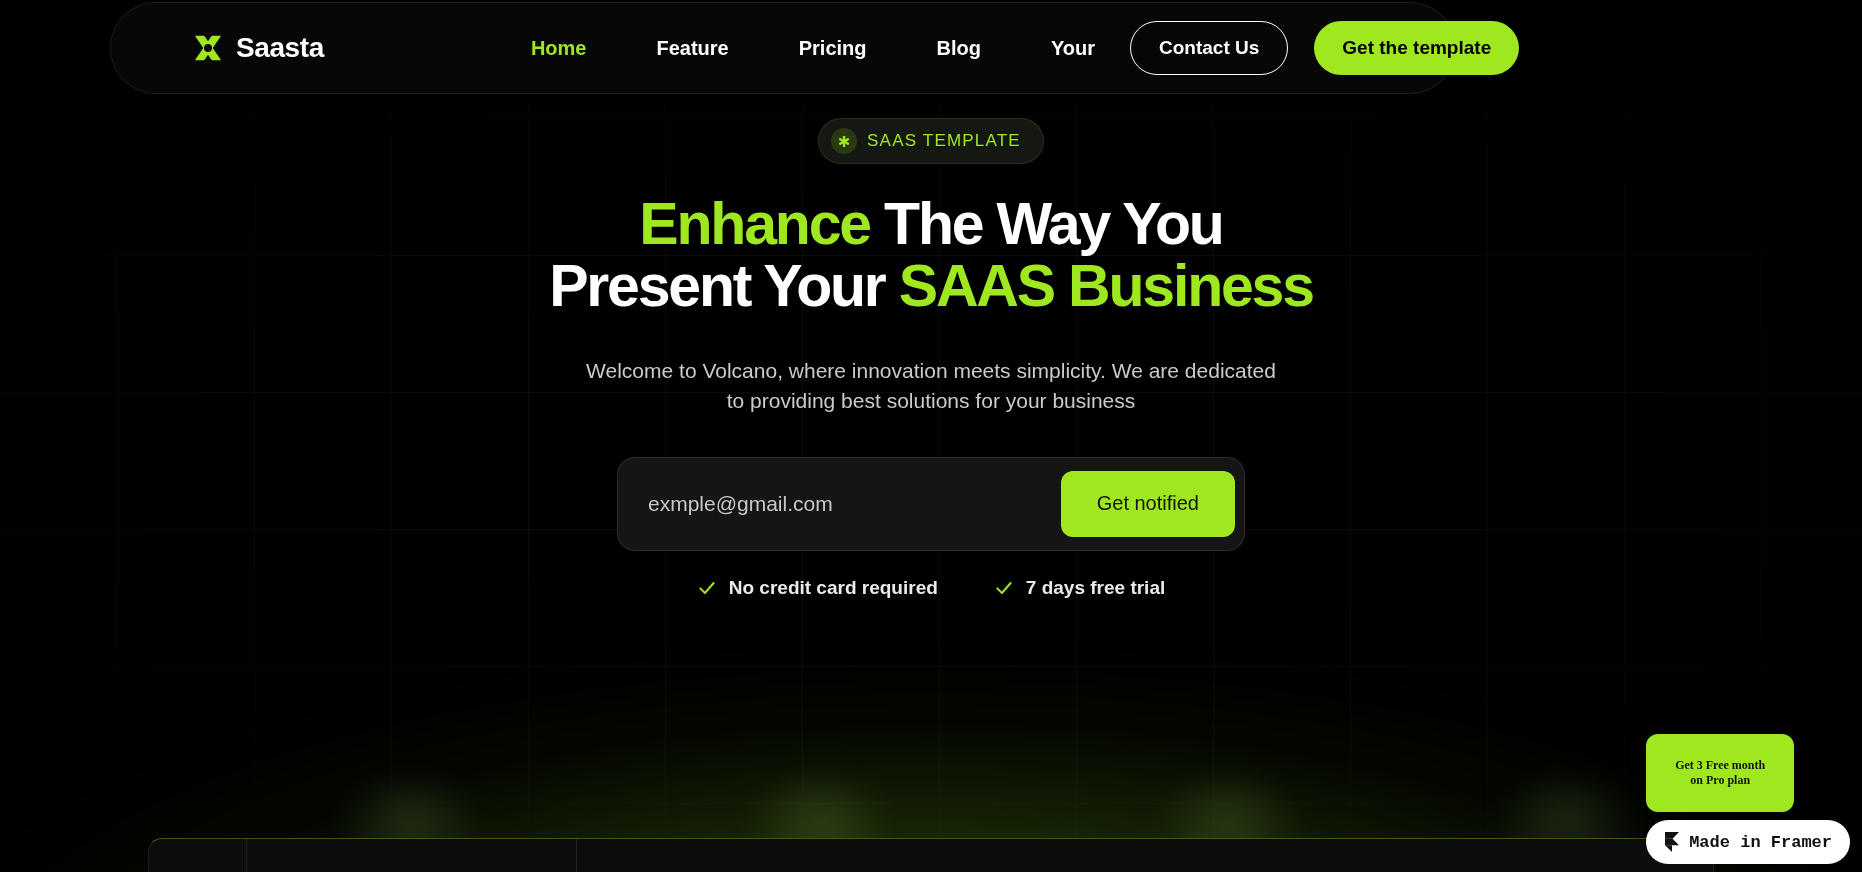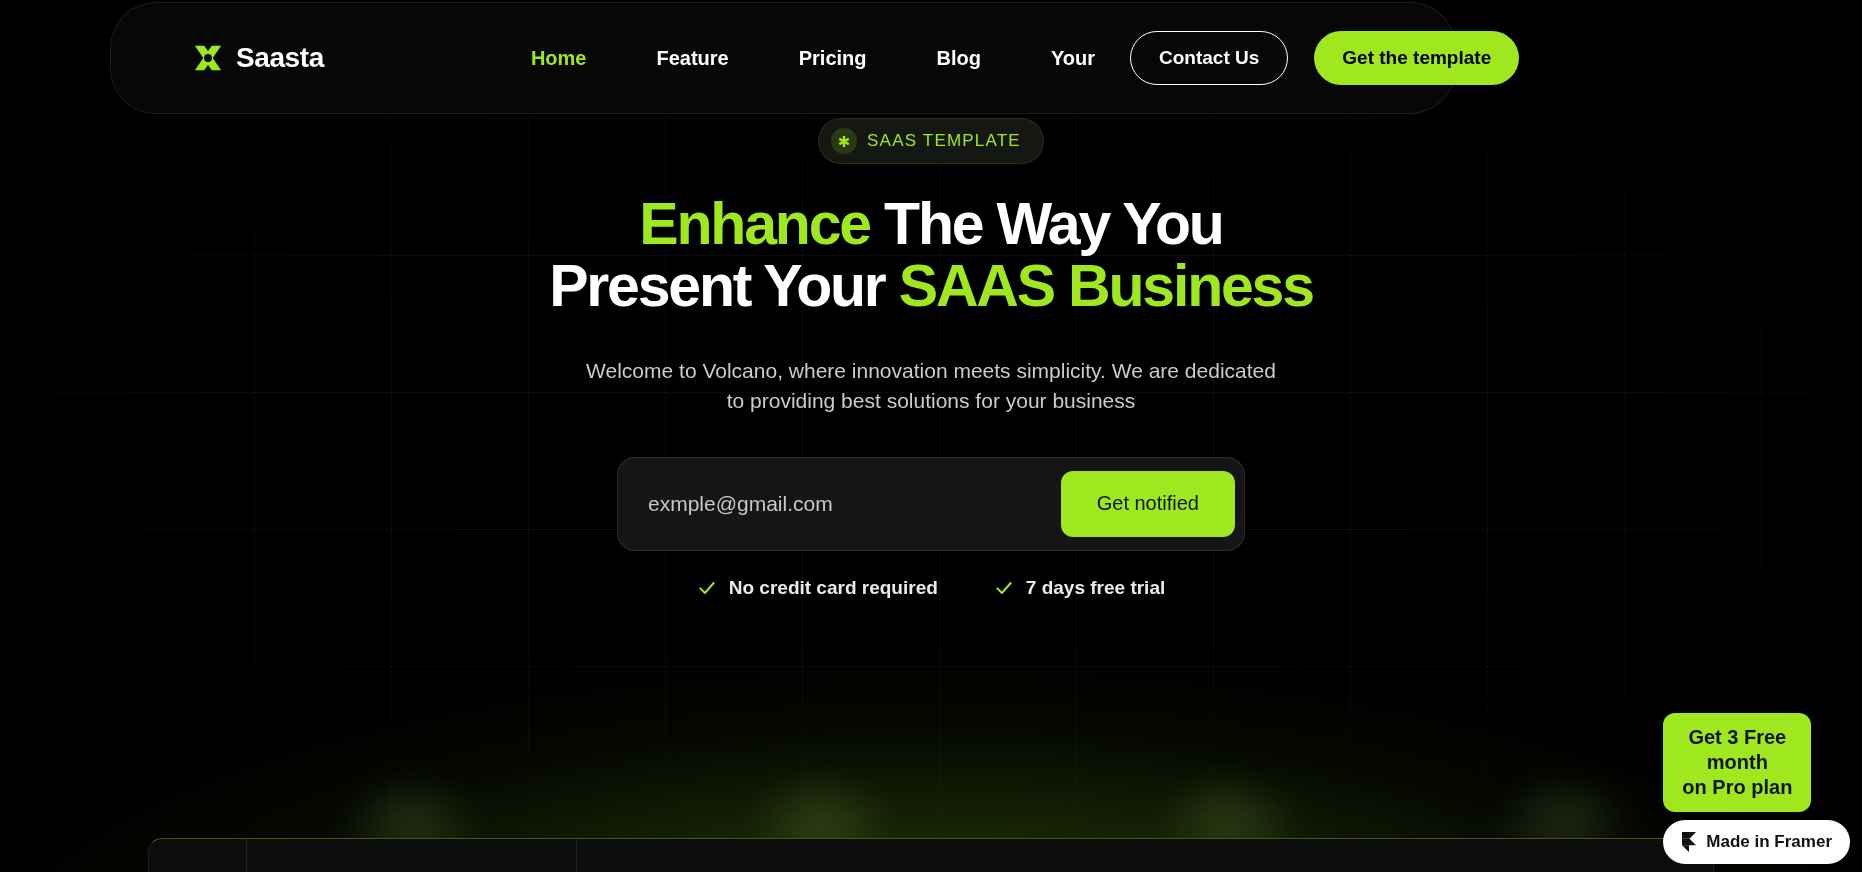--- a/index.html
+++ b/index.html
@@ -33,21 +33,21 @@
     filter:blur(4px);
   }
   .glow-blobs{
     position:absolute; left:0; right:0; bottom:22px; height:180px; opacity:.5;
   }
   .blob{ position:absolute; bottom:-40px; width:150px; height:110px; border-radius:50%;
          background:radial-gradient(ellipse at 50% 40%, rgba(190,240,120,.30), rgba(0,0,0,0) 70%); filter:blur(14px);}
 
   
   .nav-wrap{
-    position:absolute; left:110px; top:2px; width:1346px; height:112px;
+    position:absolute; left:110px; top:2px; width:1346px; height:92px;
     border:1px solid rgba(255,255,255,.085);
     border-radius:46px;
     background:#070707;
     z-index:5;
     display:flex; align-items:center;
   }
   .brand{ display:flex; align-items:center; gap:13px; margin-left:82px; }
   .brand-mark{ width:30px; height:30px; display:block; }
   .brand-name{ color:#fff; font-size:28px; font-weight:700; letter-spacing:-.4px; }
 
@@ -139,27 +139,27 @@
   .bc-col{ border-right:1px solid rgba(255,255,255,.09); height:100%; position:relative; }
   .bc-col.c1{ width:98px; }
   .bc-col.c2{ width:330px; }
   .bc-col.c3{ flex:1; border-right:none; }
 
   
   .floaters{ position:absolute; right:12px; bottom:8px; z-index:20;
              display:flex; flex-direction:column; align-items:stretch; gap:8px; }
   .promo{
     background:#9fe820; border-radius:12px; color:#101510;
-    font-size:20px; font-weight:700; line-height:1.25; text-align:center;
-    padding:12px 18px; cursor:pointer; width:148px;
+    font-size:12px; font-weight:700; line-height:1.25; text-align:center;
+    padding:24px 18px; cursor:pointer; width:148px;font-family:Liberation Serif, serif;
   }
   .framer{
     background:#ffffff; border-radius:26px; color:#111; height:44px;
     display:flex; align-items:center; justify-content:center; gap:9px;
-    padding:0 18px; font-size:17px; font-weight:700; cursor:pointer;
+    padding:0 18px; font-size:17px; font-weight:700; cursor:pointer;font-family:Liberation Mono, monospace;
   }
   .framer-mark{ width:16px; height:20px; display:block; }
 </style>
 </head>
 <body>
 
 <div id="page">
 
   <div class="hero-bg">
     <div class="grid-layer"></div>

